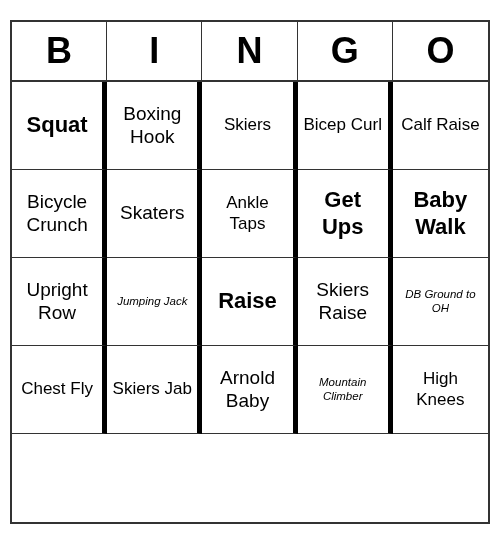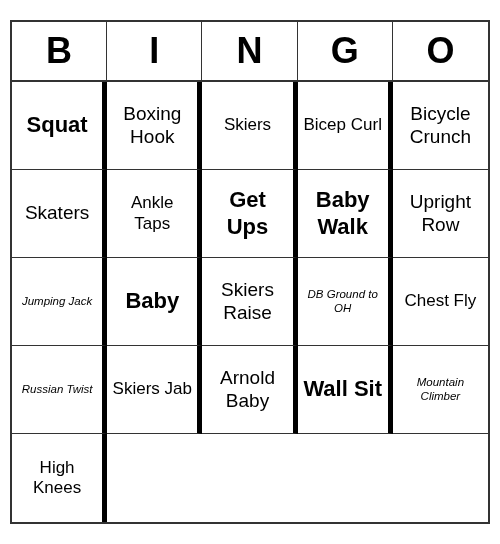--- a/index.html
+++ b/index.html
@@ -78,31 +78,30 @@
       <div class="bingo-header-cell">I</div>
       <div class="bingo-header-cell">N</div>
       <div class="bingo-header-cell">G</div>
       <div class="bingo-header-cell">O</div>
     </div>
   <div class="bingo-grid">
   <div class="bingo-cell size-large">Squat</div>
       <div class="bingo-cell size-small">Boxing Hook</div>
       <div class="bingo-cell size-medium">Skiers</div>
       <div class="bingo-cell size-medium">Bicep Curl</div>
+      <div class="bingo-cell size-medium">Calf Raise</div>
       <div class="bingo-cell size-small">Bicycle Crunch</div>
       <div class="bingo-cell size-small">Skaters</div>
       <div class="bingo-cell size-medium">Ankle Taps</div>
       <div class="bingo-cell size-large">Get Ups</div>
       <div class="bingo-cell size-large">Baby Walk</div>
       <div class="bingo-cell size-small">Upright Row</div>
       <div class="bingo-cell size-xsmall">Jumping Jack</div>
-      <div class="bingo-cell size-large">Baby</div>
+      <div class="bingo-cell size-large">Raise</div>
       <div class="bingo-cell size-small">Skiers Raise</div>
       <div class="bingo-cell size-xsmall">DB Ground to OH</div>
       <div class="bingo-cell size-medium">Chest Fly</div>
-      <div class="bingo-cell size-xsmall">Russian Twist</div>
       <div class="bingo-cell size-medium">Skiers Jab</div>
       <div class="bingo-cell size-small">Arnold Baby</div>
-      <div class="bingo-cell size-large">Wall Sit</div>
       <div class="bingo-cell size-xsmall">Mountain Climber</div>
       <div class="bingo-cell size-medium">High Knees</div>
     </div>
 </div>
 
 </body></html>

